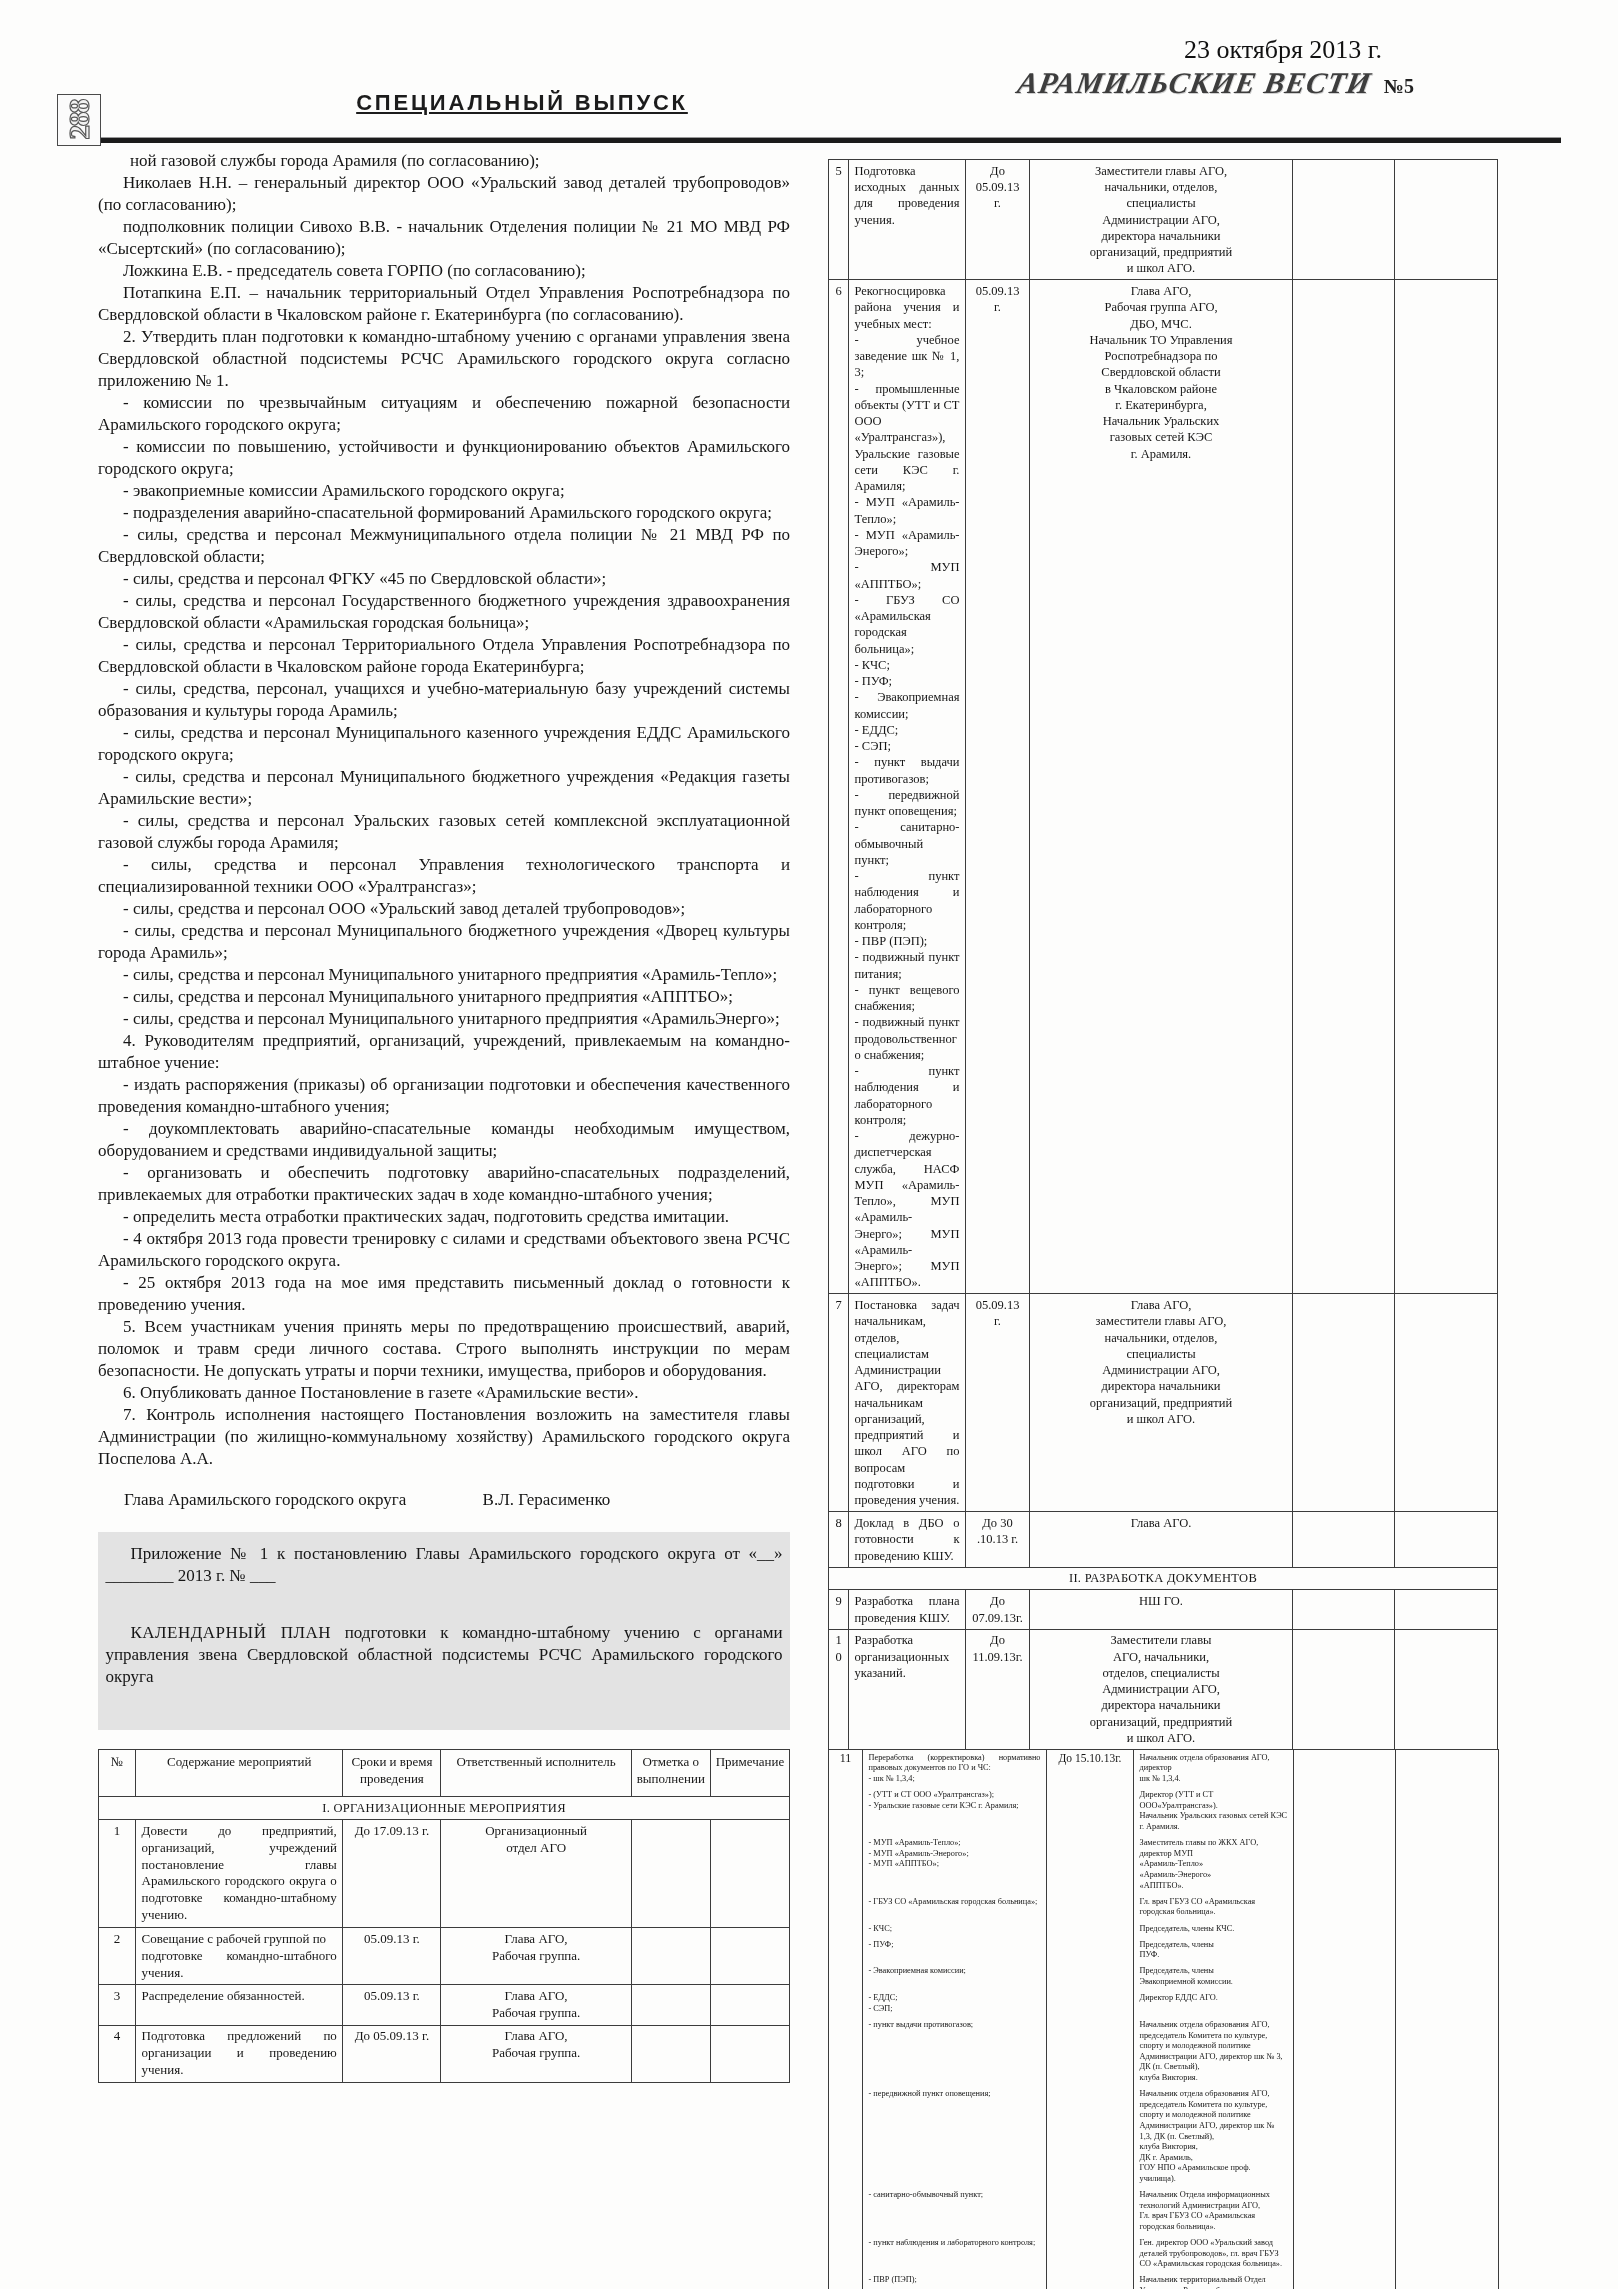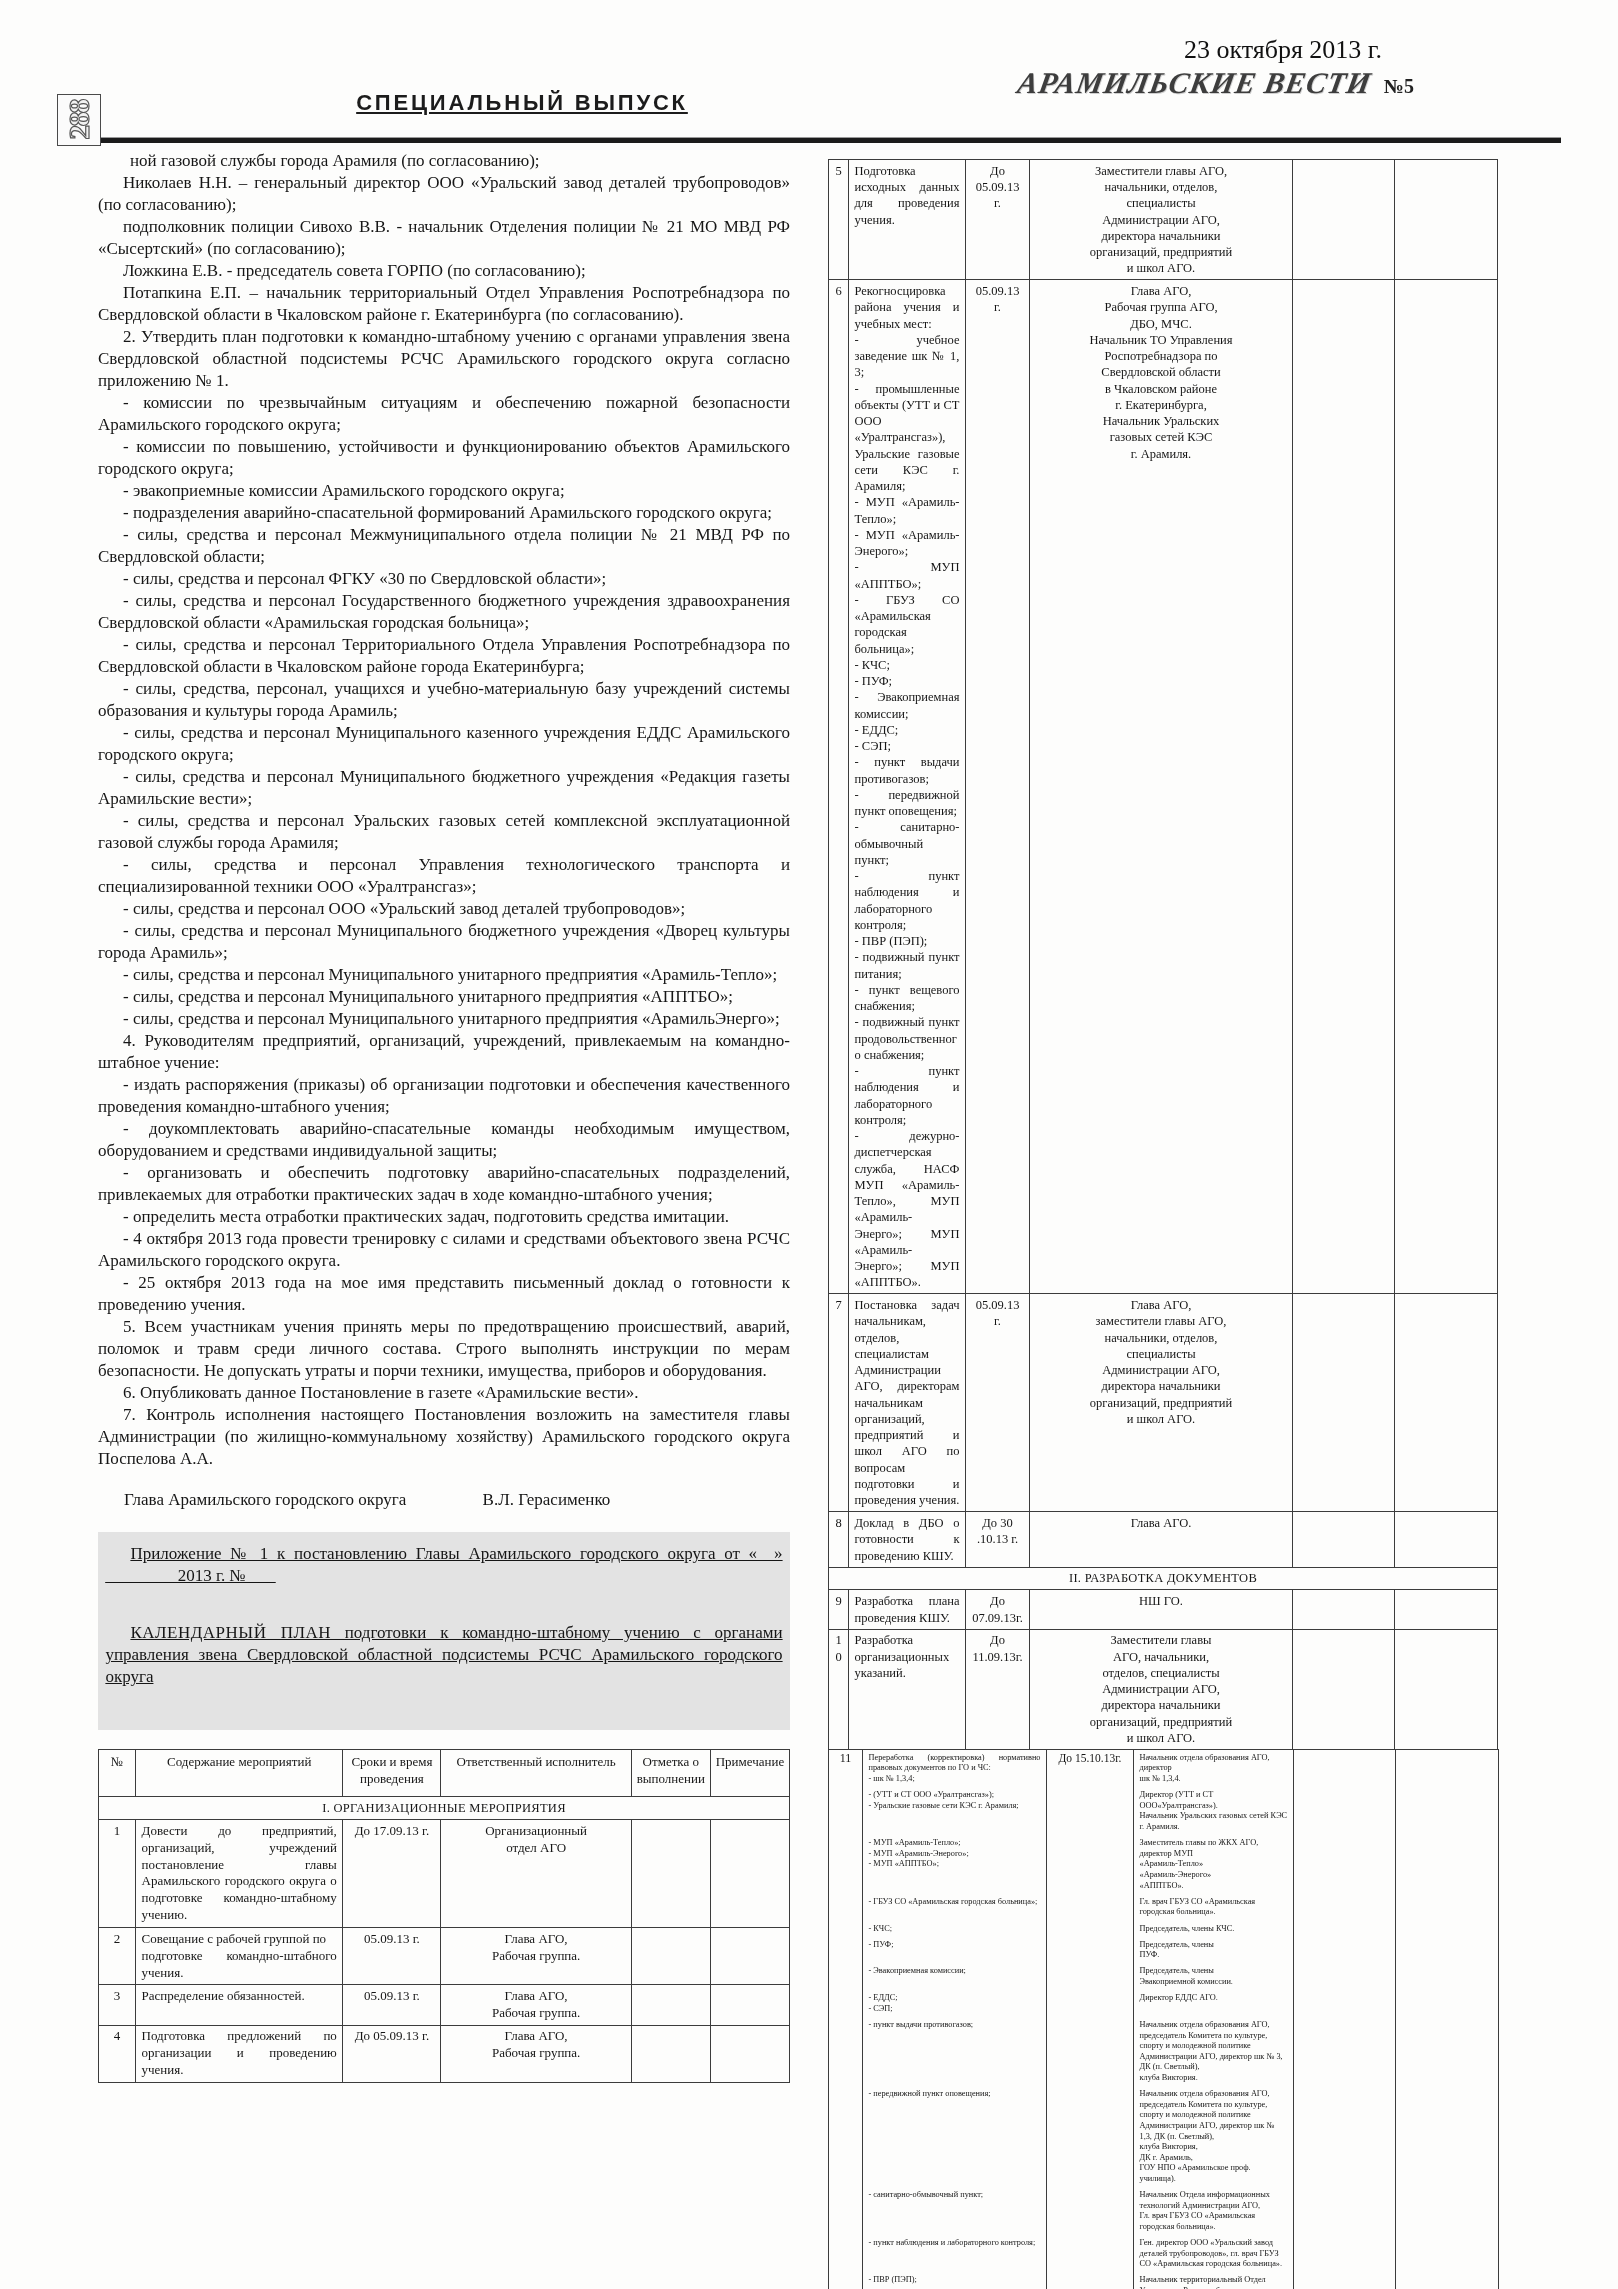--- a/index.html
+++ b/index.html
@@ -50,21 +50,21 @@
     margin:0;font-size:17px;line-height:22px;text-align:justify;text-indent:25px;
   }
   .col-left p.para:first-of-type{text-indent:0;margin-left:32px;}
   
   .signature{margin-top:20px;padding-left:26px;font-size:17px;white-space:nowrap;}
   .signature .sig-name{margin-left:72px;}
   
   .appendix{
     margin-top:22px;background:#e3e3e3;padding:11px 7.4px 42px 7.4px;
   }
-  .appendix p{margin:0;font-size:17px;line-height:22px;text-align:justify;text-indent:25px;text-decoration:underline;}
+  .appendix p{margin:0;font-size:17px;line-height:22px;text-align:justify;text-indent:25px;}
   .appendix p.plan{margin-top:35px;}
   .appendix .caps{letter-spacing:0.5px;margin-top:40px;}
   
   table.doc{
     border-collapse:collapse;table-layout:fixed;width:100%;
     border:1.8px solid #2e2e2e;
   }
   table.doc td{
     border:0.9px solid #3c3c3c;vertical-align:top;padding:2.8px 5.5px;
     overflow:hidden;word-wrap:break-word;
@@ -122,21 +122,21 @@
       <p class="para">- комиссии по чрезвычайным ситуациям и обеспечению пожарной безопасности Арамильского городского округа;</p>
 
       <p class="para">- комиссии по повышению, устойчивости и функционированию объектов Арамильского городского округа;</p>
 
       <p class="para">- эвакоприемные комиссии Арамильского городского округа;</p>
 
       <p class="para">- подразделения аварийно-спасательной формирований Арамильского городского округа;</p>
 
       <p class="para">- силы, средства и персонал Межмуниципального отдела полиции № 21 МВД РФ по Свердловской области;</p>
 
-      <p class="para">- силы, средства и персонал ФГКУ «30 по Свердловской области»;</p>
+      <p class="para">- силы, средства и персонал ФГКУ «45 по Свердловской области»;</p>
 
       <p class="para">- силы, средства и персонал Государственного бюджетного учреждения здравоохранения Свердловской области «Арамильская городская больница»;</p>
 
       <p class="para">- силы, средства и персонал Территориального Отдела Управления Роспотребнадзора по Свердловской области в Чкаловском районе города Екатеринбурга;</p>
 
       <p class="para">- силы, средства, персонал, учащихся и учебно-материальную базу учреждений системы образования  и культуры города Арамиль;</p>
 
       <p class="para">- силы, средства и персонал Муниципального казенного учреждения ЕДДС Арамильского городского округа;</p>
 
       <p class="para">- силы, средства и персонал Муниципального бюджетного учреждения «Редакция газеты Арамильские вести»;</p>

